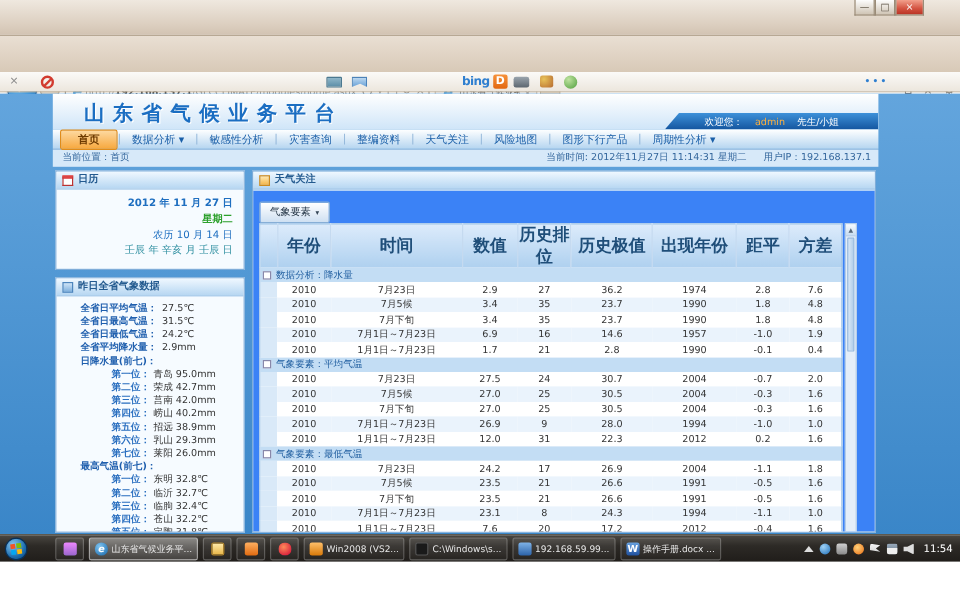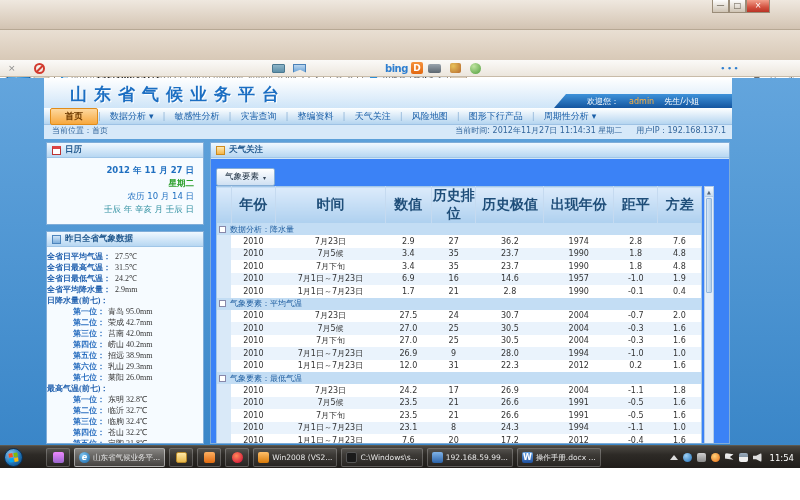--- a/index.html
+++ b/index.html
@@ -103,21 +103,21 @@
   .wxico { width:9px; height:9px; background:linear-gradient(#ffe9b0,#f4b54a); border:1px solid #cd8a1e; }
 
   #cal-panel { left:2px; top:64px; width:158px; height:83px; }
   .calbody { padding:6px 9px 0 0; text-align:right; font-size:8.5px; line-height:13px; }
   .cal-date { color:#1f6fc0; font-weight:bold; }
   .cal-week { color:#2ca02c; font-weight:bold; }
   .cal-lunar { color:#1f6fc0; }
   .cal-ganzhi { color:#2e8fa0; }
 
   #yest-panel { left:2px; top:153px; width:158px; height:213px; }
-  .ybody { padding:4px 0 0 0; font-size:8px; line-height:11px; white-space:nowrap;font-family:Liberation Serif, serif; }
+  .ybody { padding:4px 0 0 20px; font-size:8px; line-height:11px; white-space:nowrap; }
   .yrow .lbl { color:#1f5fae; font-weight:bold; }
   .yrow .val { color:#333; margin-left:4px; }
   .ysect { color:#1f5fae; font-weight:bold; }
   .yrank { padding-left:26px; }
   .yrank .lbl { color:#2a6fc0; font-weight:bold; }
   .yrank .val { color:#333; margin-left:3px; }
 
   #main-panel { left:166px; top:64px; width:520px; height:302px; background:#cfe4f7; }
   .mainbody { position:absolute; left:0; top:16px; right:0; bottom:0; background:#3b82f6; padding:5px; }
   .filterrow { height:22px; }

